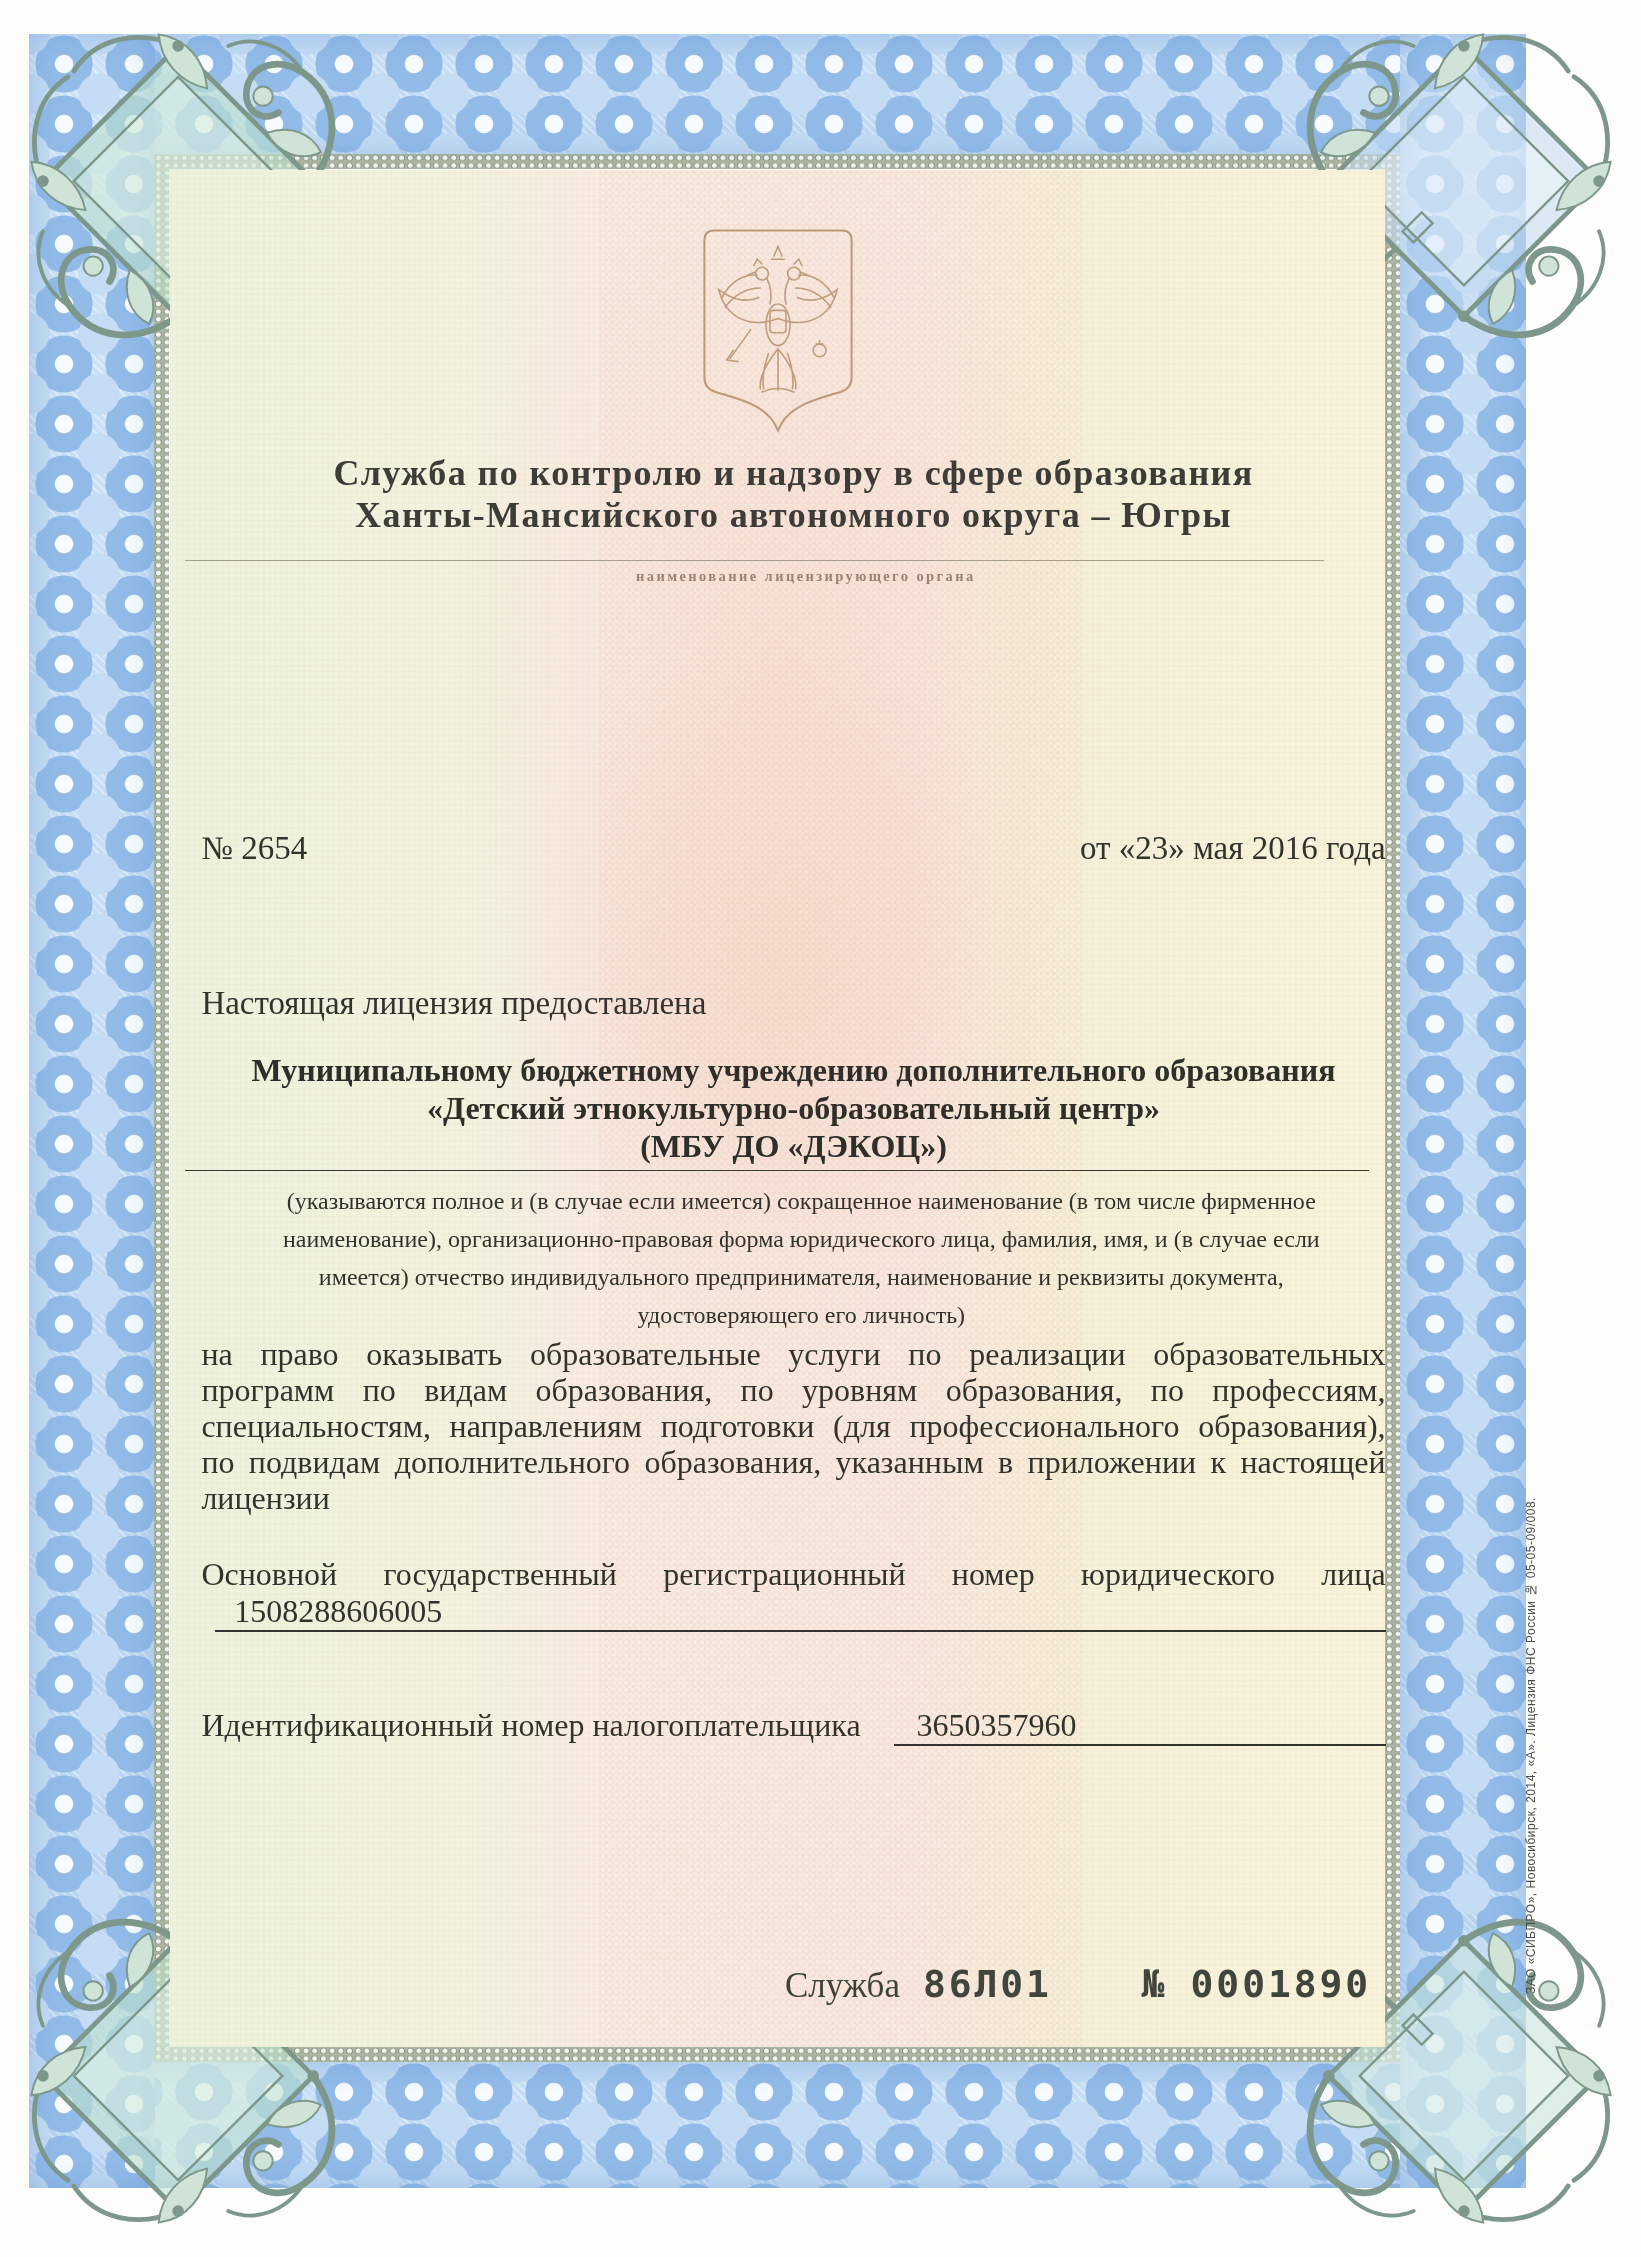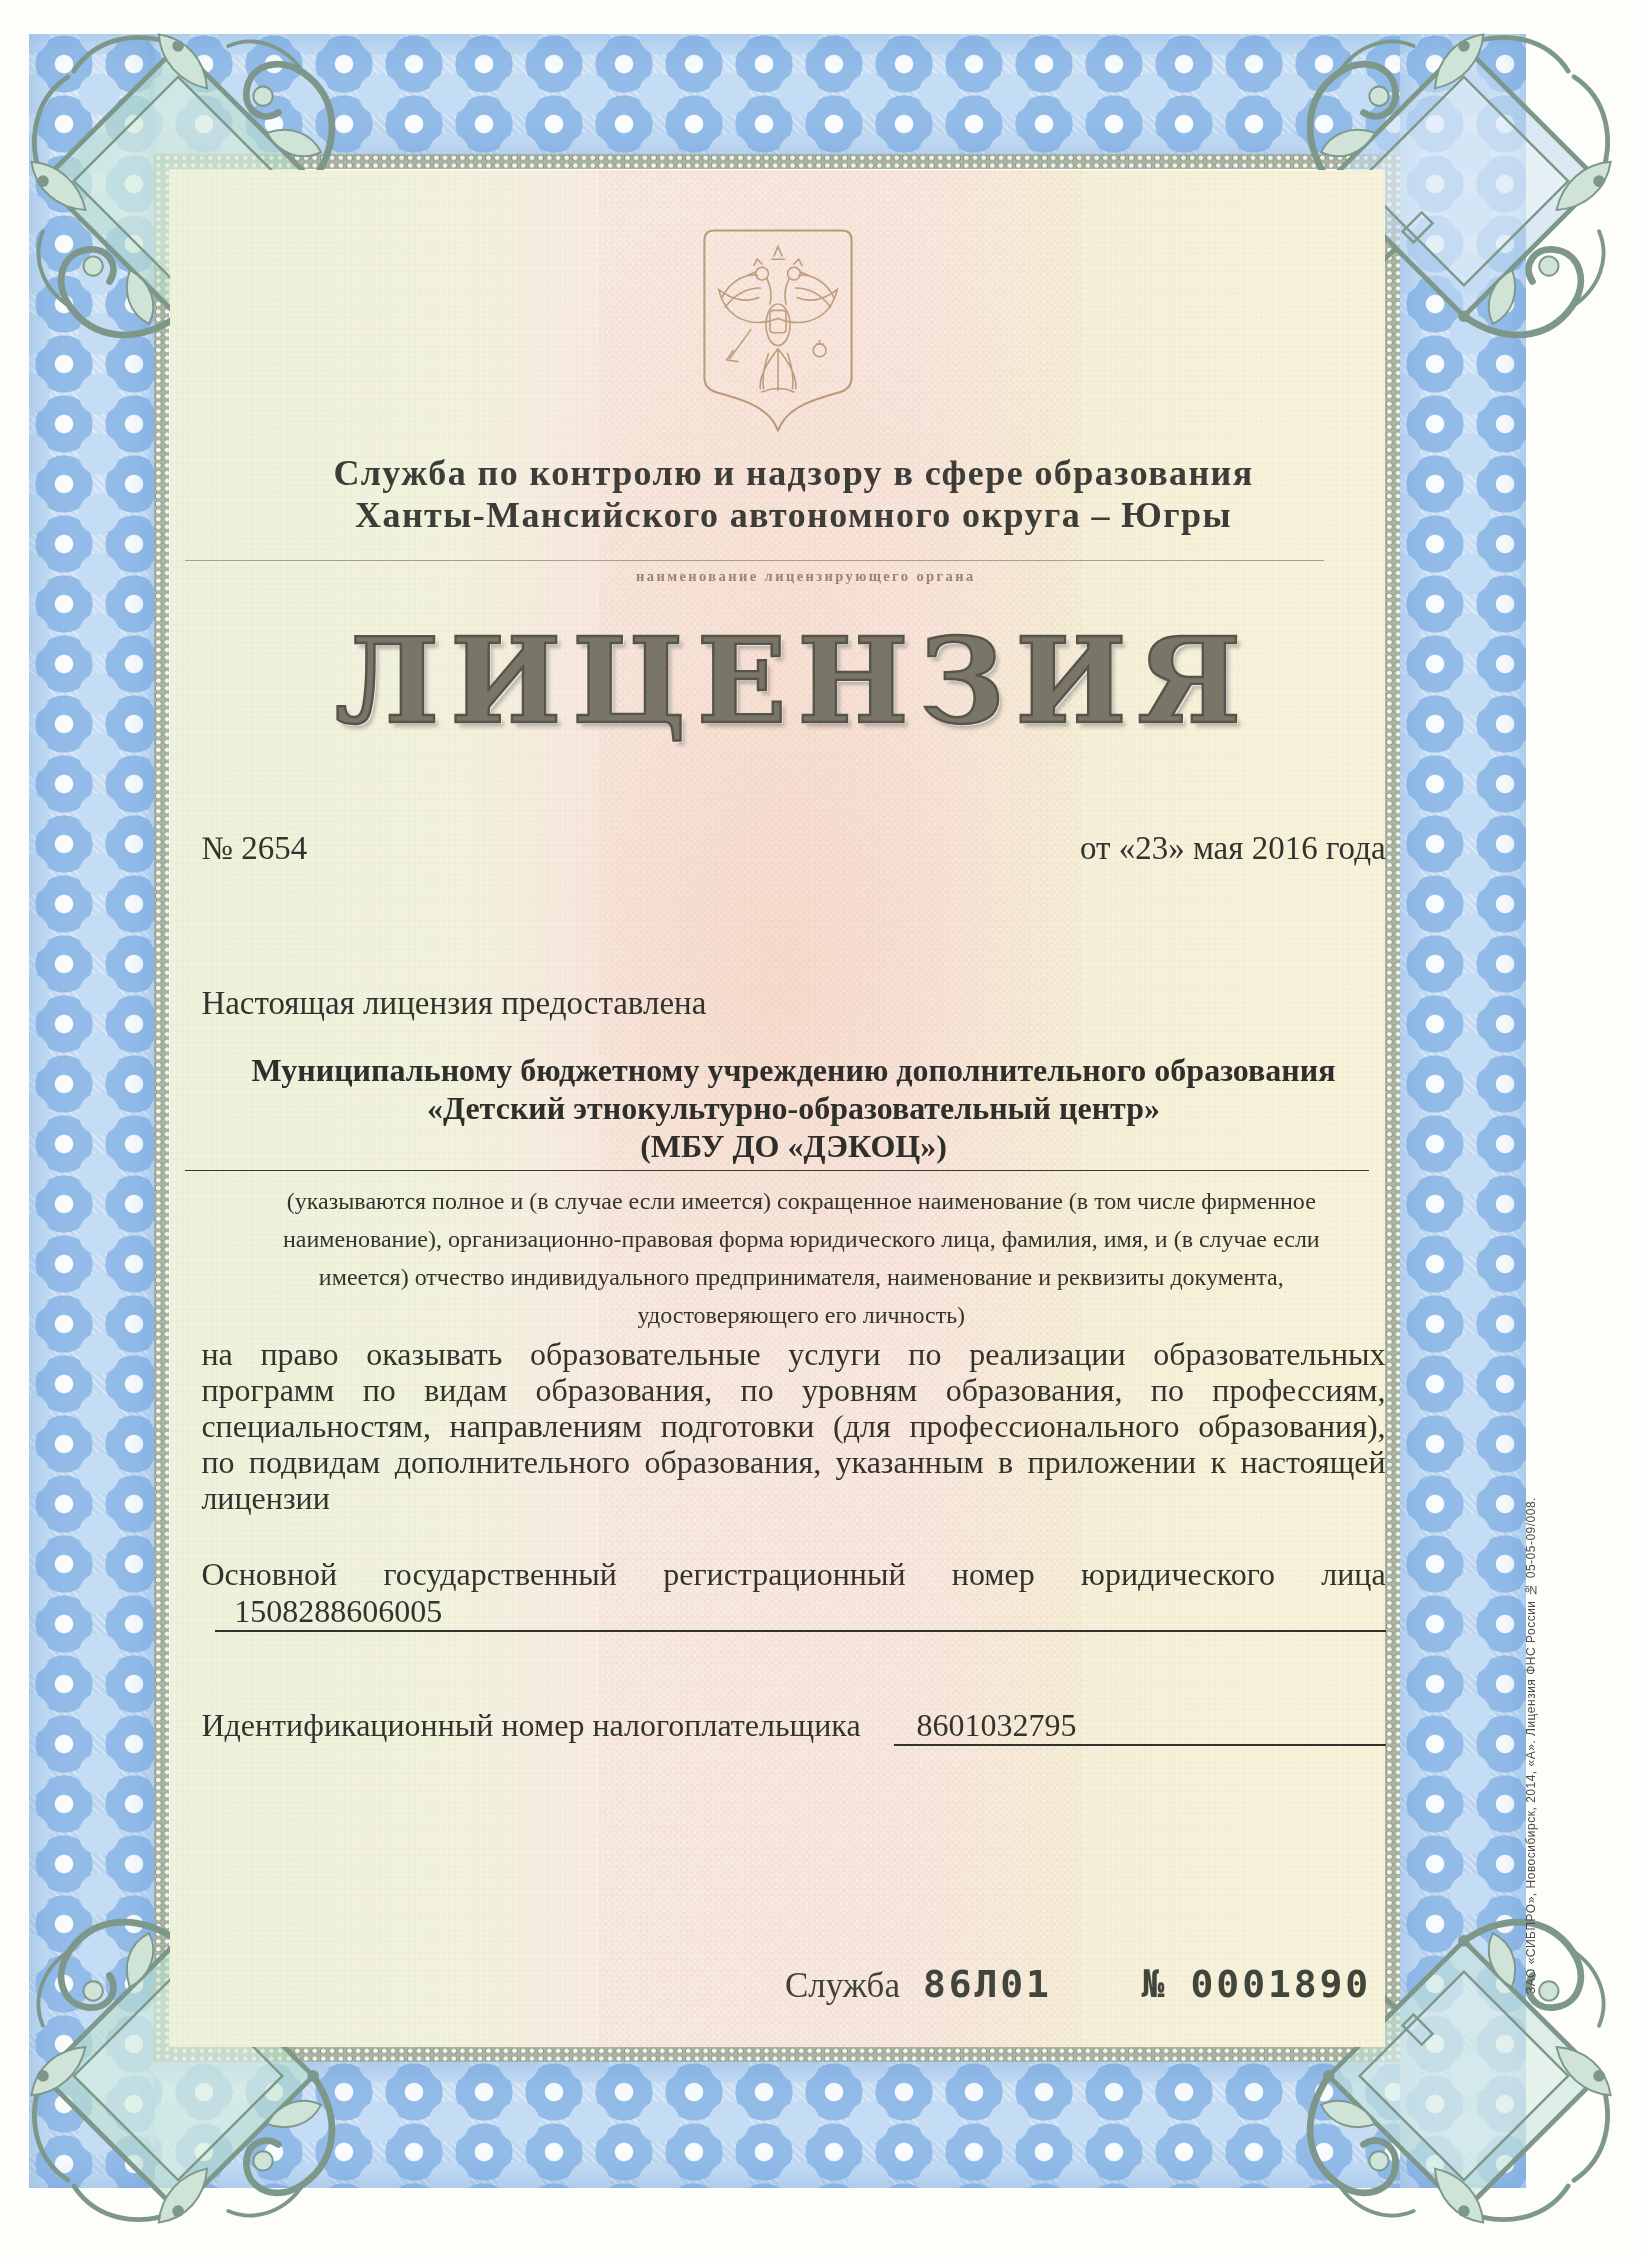--- a/index.html
+++ b/index.html
@@ -193,21 +193,20 @@
       <svg width="160" height="216" viewBox="0 0 200 270">
           <use href="#eagle"></use>
         </svg>
     </div>
 
     <div class="abs issuer">Служба по контролю и надзору в сфере образования
 Ханты-Мансийского автономного округа – Югры</div>
     <div class="rule1"></div>
     <div class="abs issuer-caption">наименование лицензирующего органа</div>
 
-    <div class="abs big-title">ЛИЦЕНЗИЯ</div>
 
     <div class="abs numrow">
       <span>№ 2654</span>
       <span>от «23» мая 2016 года</span>
     </div>
 
 
     <div class="abs intro">Настоящая лицензия предоставлена</div>
 
     <div class="abs licensee">Муниципальному бюджетному учреждению дополнительного образования
@@ -225,21 +224,21 @@
 по подвидам дополнительного образования, указанным в приложении к настоящей
 лицензии</div>
 
     <div class="abs ogrn1">Основной государственный регистрационный номер юридического лица</div>
     <div class="abs ogrn2">
       <span class="fill-line">1508288606005</span>
     </div>
 
     <div class="abs inn-row">
       <span>Идентификационный номер налогоплательщика</span>
-      <span class="fill-line">8601032795</span>
+      <span class="fill-line">3650357960</span>
     </div>
 
     <div class="abs serial">
       <span class="word">Служба</span>
       <span class="slab">86Л01</span>
       <span class="gap"></span>
       <span class="slab">№</span>
       <span class="slab">0001890</span>
     </div>
   </div>

